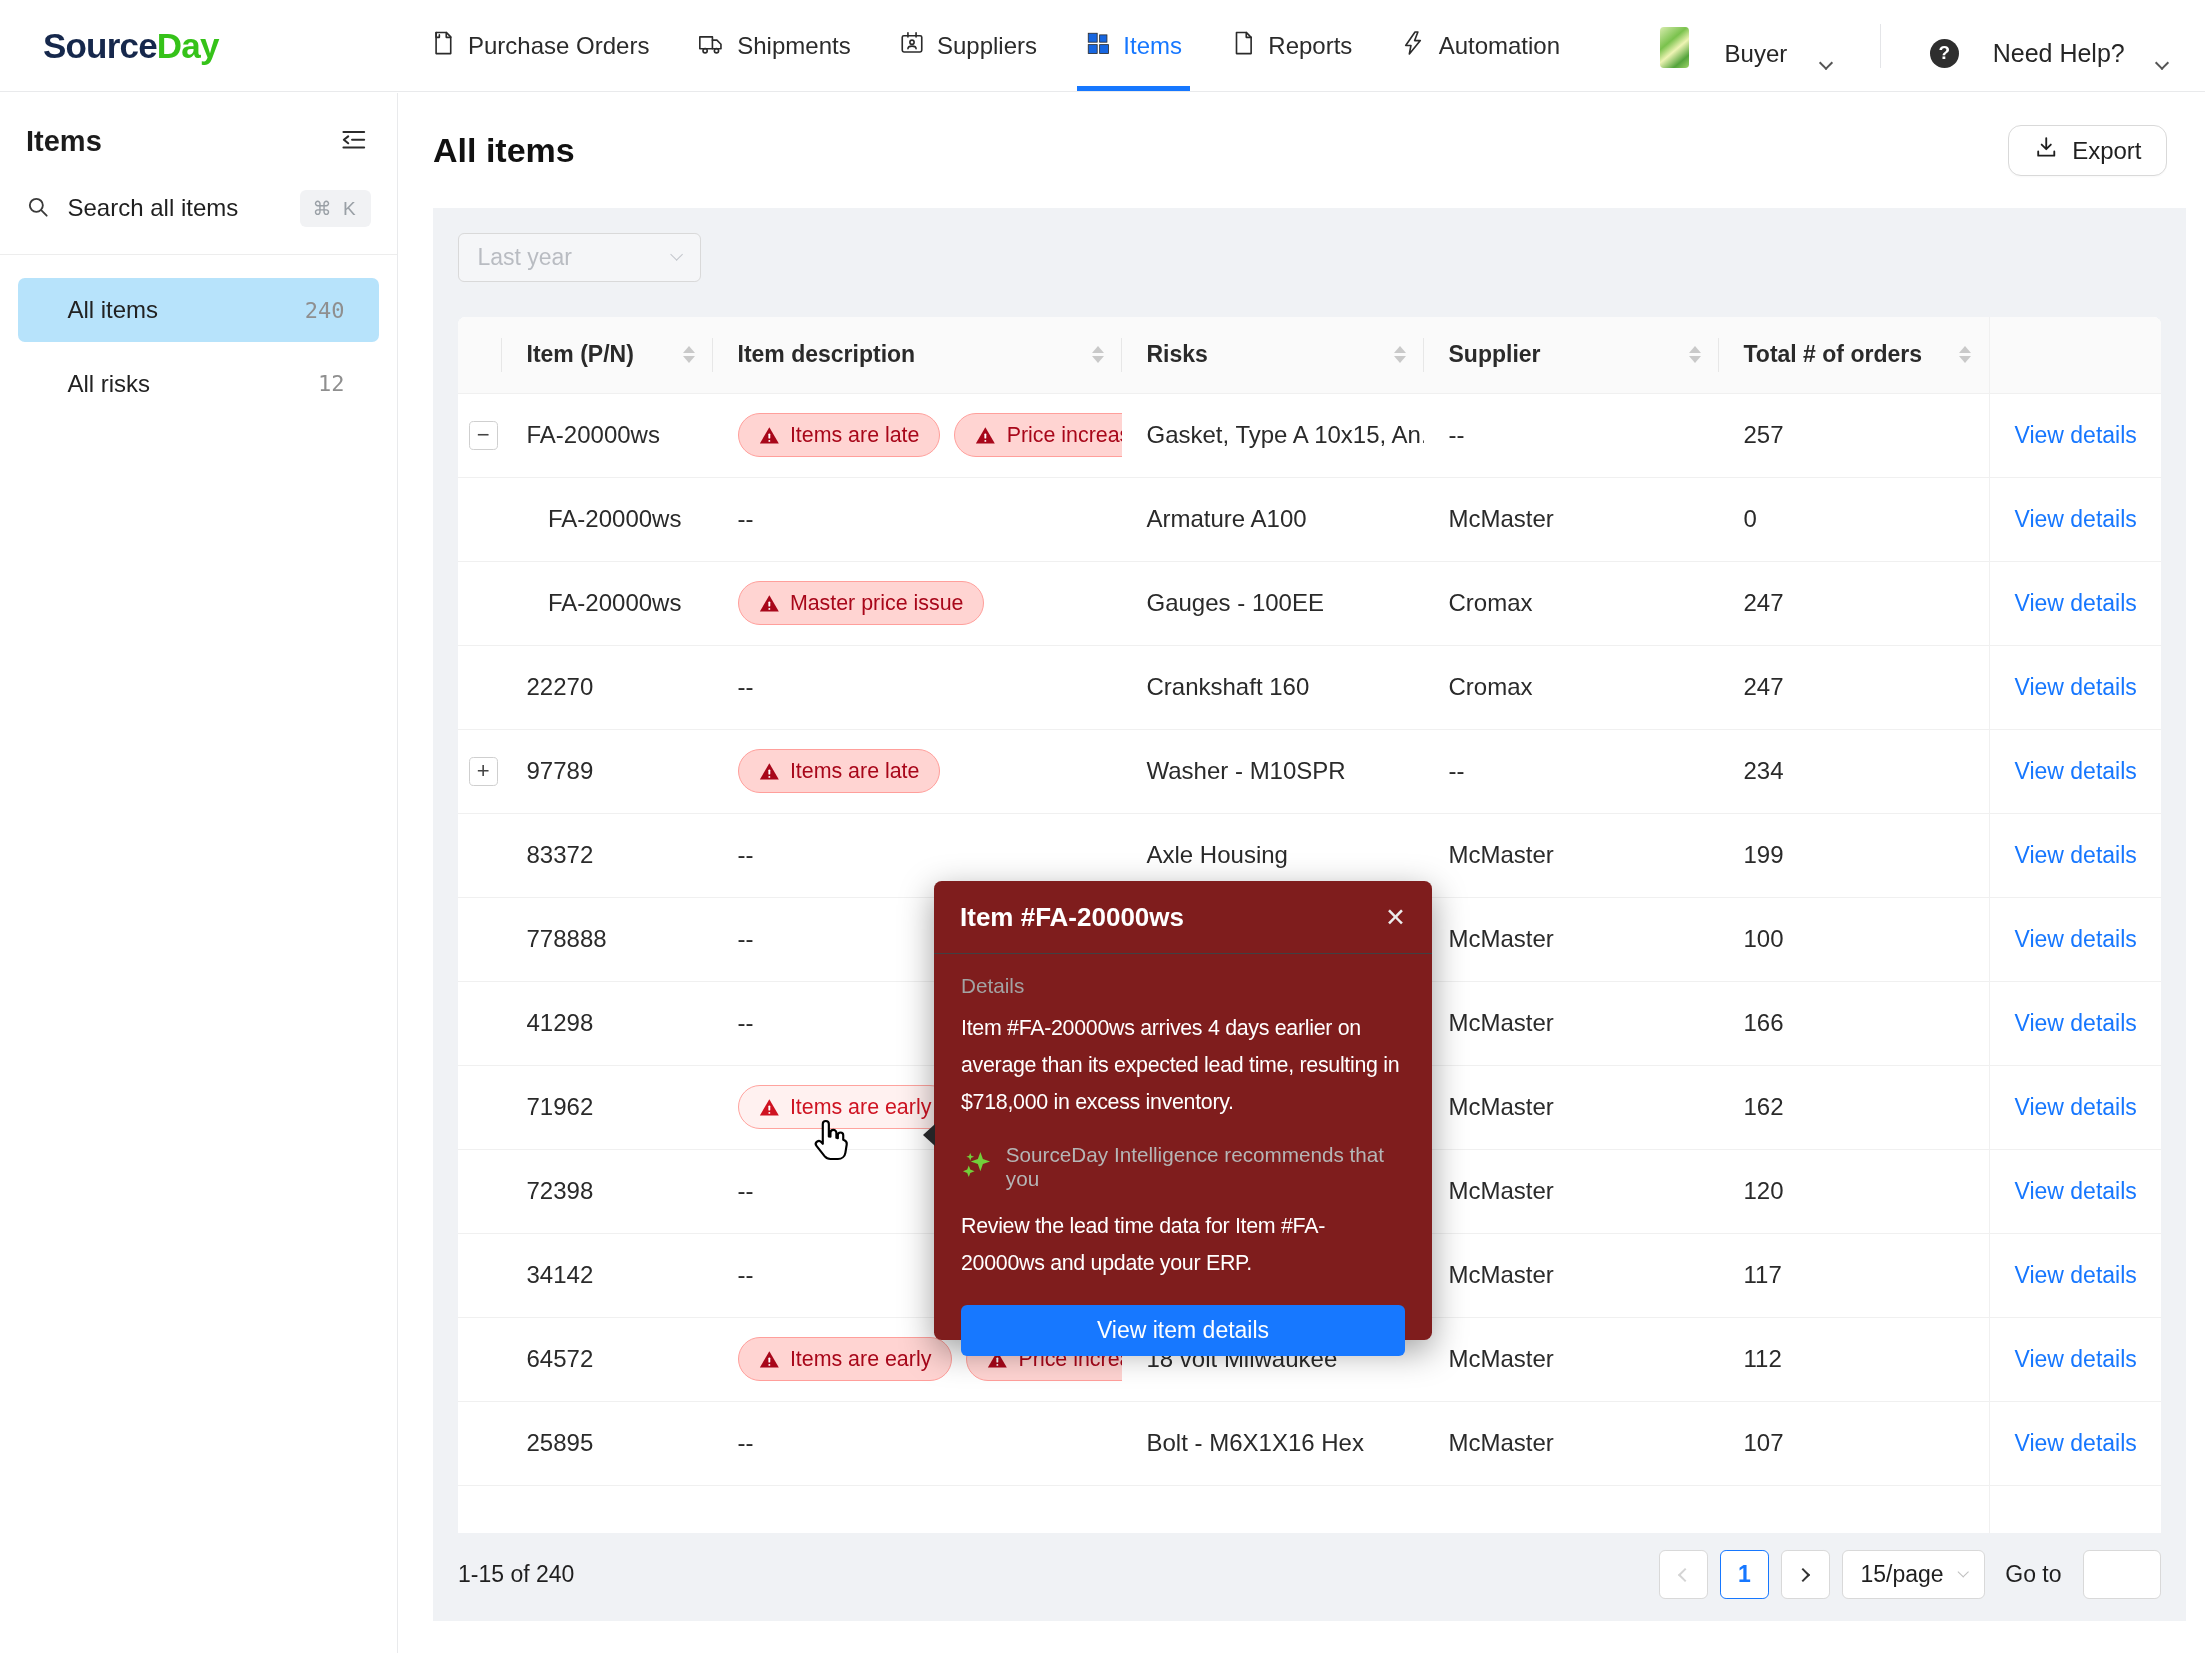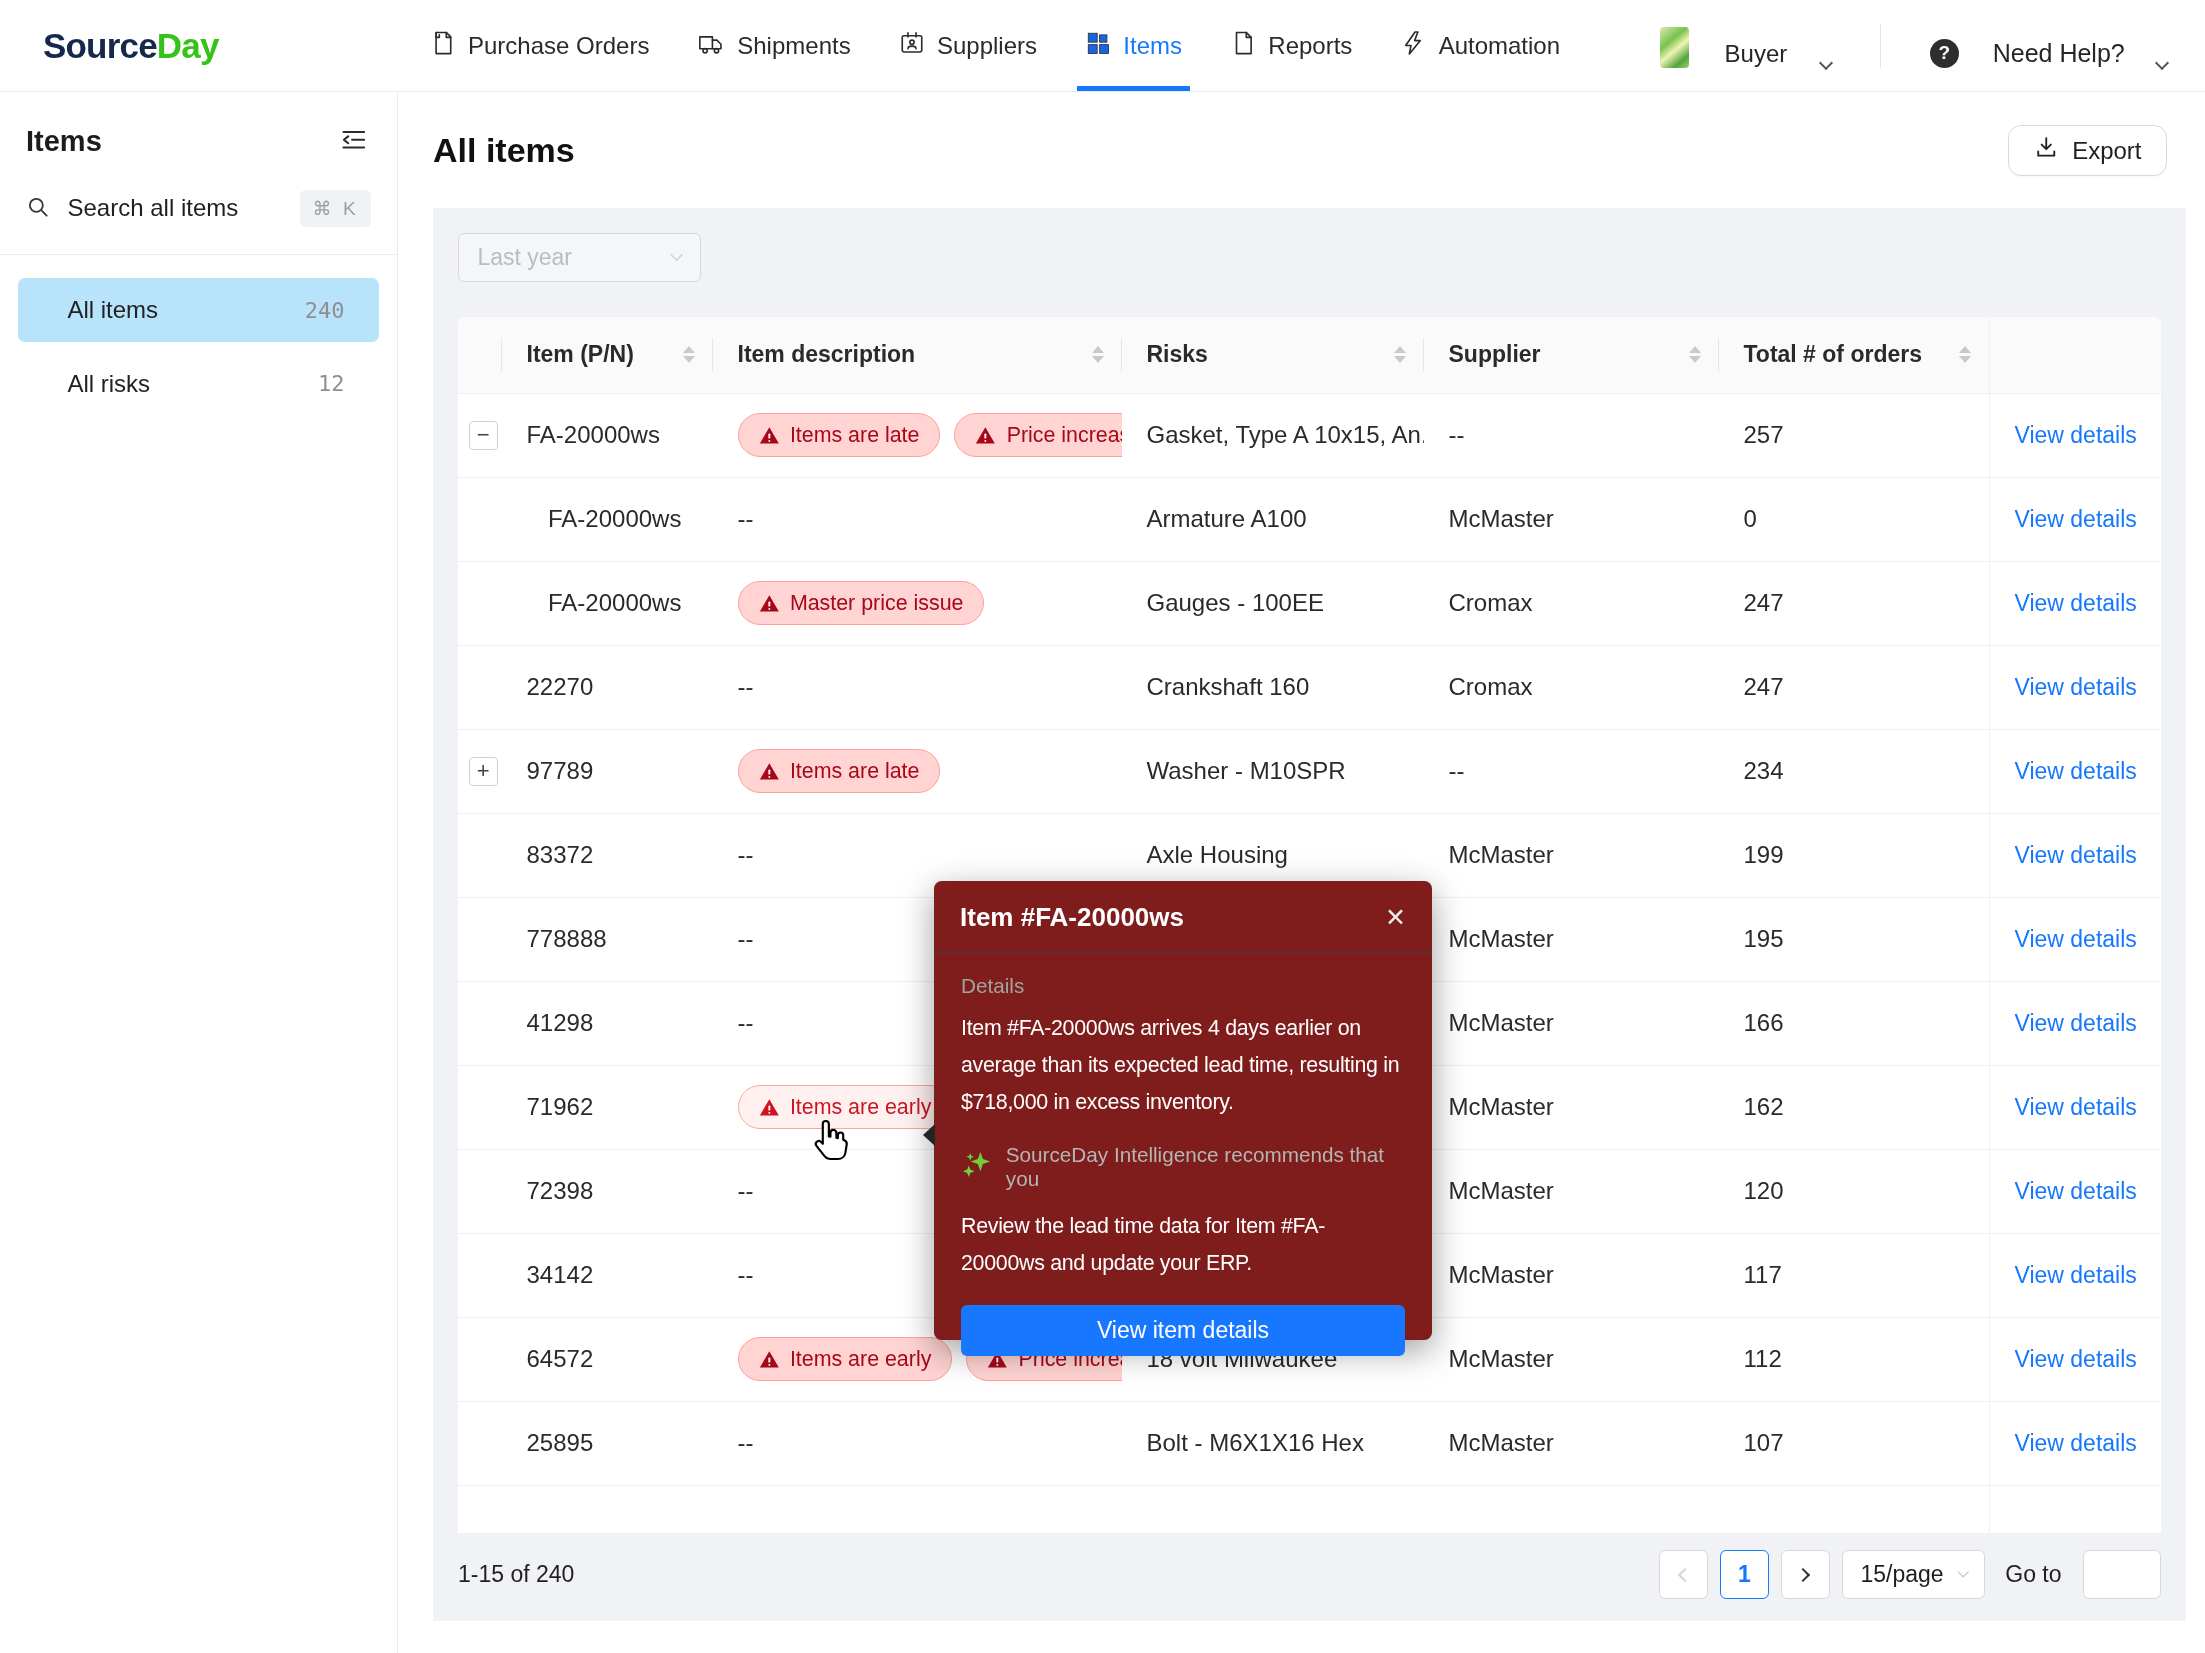--- a/index.html
+++ b/index.html
@@ -408,21 +408,21 @@
               <a>View details</a>
             </div>
   </div>
 
   <div class="tgrid trow">
     <div class="td td-expand cell-expand"></div>
     <div class="td cell-pn">778888</div>
     <div class="td cell-risks">--</div>
     <div class="td cell-desc"></div>
     <div class="td cell-supplier">McMaster</div>
-    <div class="td cell-orders">195</div>
+    <div class="td cell-orders">100</div>
     <div class="td td-view">
               <a>View details</a>
             </div>
   </div>
 
   <div class="tgrid trow">
     <div class="td td-expand cell-expand"></div>
     <div class="td cell-pn">41298</div>
     <div class="td cell-risks">--</div>
     <div class="td cell-desc"></div>

